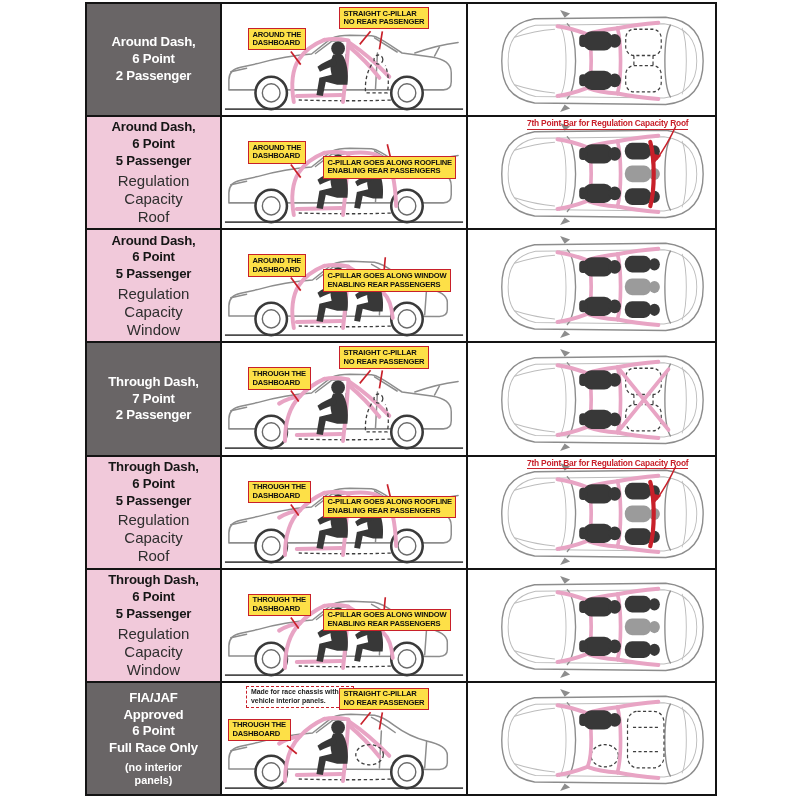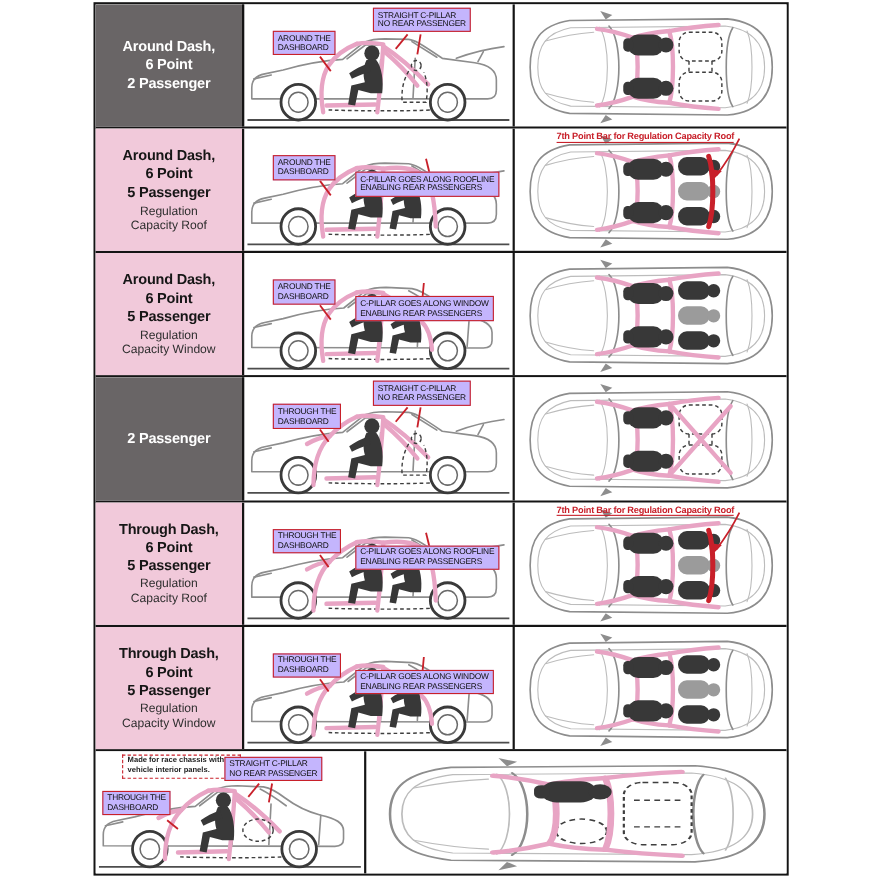--- a/index.html
+++ b/index.html
@@ -6,44 +6,44 @@
   body{width:800px;height:800px;background:#ffffff;font-family:"Liberation Sans",sans-serif;position:relative;overflow:hidden;}
   .table{position:absolute;left:85px;top:2px;width:632px;height:794px;border:2.5px solid #141414;display:flex;flex-direction:column;box-sizing:border-box;background:#fff;}
   .row{flex:1;display:flex;min-height:0;border-bottom:2px solid #141414;background:#fff;}
   .row:last-child{border-bottom:none;}
   .cell{box-sizing:border-box;position:relative;overflow:hidden;}
   .lbl{width:135px;border-right:2px solid #141414;display:flex;flex-direction:column;justify-content:center;align-items:center;text-align:center;padding:20px;}
   .lbl.dark{background:#696566;color:#ffffff;}
   .lbl.pink{background:#f1c9da;color:#161616;}
   .l1{font-weight:bold;font-size:13.2px;line-height:1.28;letter-spacing:-0.2px;}
   .l1:empty{display:none;}
-  .lsub{font-size:11px;line-height:1.2;margin-top:2px;}
+  .lsub{font-size:15px;line-height:1.2;margin-top:2px;}
   .lsub:empty{display:none;}
   .pink .lsub{color:#2e2e2e;}
   .dark .lsub{font-weight:bold;font-size:10.8px;margin-top:4px;}
   .side{width:246px;border-right:2px solid #141414;}
-  .top{flex:1;}
+  .top{flex:1;margin-left:21px;}
   svg.art{position:absolute;left:0;top:0;width:100%;height:100%;display:block;}
   
   .body{fill:none;stroke:#8d8d8d;stroke-width:1.5;stroke-linecap:round;stroke-linejoin:round;}
   .thin{stroke:#bcbcbc;stroke-width:1;fill:none;}
   .gnd{stroke:#4c4c4c;stroke-width:1.6;fill:none;}
   .tyre{fill:#ffffff;stroke:#3a3a3a;stroke-width:2.6;}
   .rim{fill:none;stroke:#6a6a6a;stroke-width:1.4;}
   .dash{fill:none;stroke:#3f3f3f;stroke-width:1.3;stroke-dasharray:3.4,2.6;}
   .cage{fill:none;stroke:#e8a4c4;stroke-width:4;stroke-linecap:round;stroke-linejoin:round;}
   .fig{fill:#383838;stroke:none;}
   .figmid{fill:#9b9b9b;stroke:none;}
   .mir{fill:#8d8d8d;stroke:none;}
   .lead{stroke:#c8202a;stroke-width:1.7;fill:none;}
   .redbar{stroke:#c8202a;stroke-width:4.6;fill:none;stroke-linecap:round;}
   .redthin{stroke:#c8202a;stroke-width:1.6;fill:none;}
   .redfill{fill:#c8202a;stroke:none;}
   
-  .co{position:absolute;background:#c4b5fd;border:1.7px solid #c8202a;color:#101010;font-size:7.6px;font-weight:normal;line-height:1.15;padding:1.5px 3.5px;white-space:nowrap;letter-spacing:-0.2px;z-index:3;}
+  .co{position:absolute;background:#fde047;border:1.7px solid #c8202a;color:#101010;font-size:7.6px;font-weight:bold;line-height:1.15;padding:1.5px 3.5px;white-space:nowrap;letter-spacing:-0.2px;z-index:3;}
   .co span{display:block;}
   .co-left{left:26px;top:24px;}
   .co-left.low{top:36px;left:6px;}
   .co-right{top:3px;left:117px;}
   .co-right.wide{left:101px;margin-top:36px;}
   .race-note{position:absolute;left:24px;top:3px;border:1.4px dashed #c8202a;background:#ffffff;font-size:6.9px;font-weight:bold;line-height:1.25;padding:1.5px 4px;color:#222222;white-space:nowrap;z-index:3;}
   .race-note span{display:block;}
   .red-note{position:absolute;left:38px;top:1px;color:#c8202a;font-size:8.4px;font-weight:bold;white-space:nowrap;border-bottom:1.3px solid #c8202a;padding-bottom:0.5px;z-index:3;letter-spacing:-0.2px;}
 </style>
 </head>
@@ -291,20 +291,21 @@
         <use href="#top-body"></use>
         <use href="#top-cage"></use>
         <use href="#top-front-figs"></use>
         <use href="#top-rear-figs"></use>
       </svg>
     </div>
   </div>
 
   <div class="row">
     <div class="cell lbl dark">
+      <div class="l1">Through Dash, 7 Point</div>
       <div class="l1">2 Passenger</div>
 
     </div>
     <div class="cell side">
       <svg class="art" viewBox="0 0 248 110" preserveAspectRatio="none">
         <use href="#sedan-side"></use>
         <use href="#cage-front-through"></use>
         <use href="#cage-main"></use>
         <use href="#cage-rear-straight"></use>
         <use href="#driver-fig"></use>
@@ -403,20 +404,26 @@
       <svg class="art" viewBox="0 0 248 110" preserveAspectRatio="none">
         <use href="#top-body"></use>
         <use href="#top-cage"></use>
         <use href="#top-front-figs"></use>
         <use href="#top-rear-figs"></use>
       </svg>
     </div>
   </div>
 
   <div class="row">
+    <div class="cell lbl dark">
+      <div class="l1">FIA/JAF Approved</div>
+      <div class="l1">6 Point</div>
+      <div class="l1">Full Race Only</div>
+      <div class="lsub">(no interior panels)</div>
+    </div>
     <div class="cell side">
       <svg class="art" viewBox="0 0 248 110" preserveAspectRatio="none">
         <use href="#hatch-side"></use>
         <use href="#cage-front-through"></use>
         <use href="#cage-main"></use>
         <use href="#cage-rear-straight"></use>
         <use href="#driver-fig"></use>
         <ellipse class="dash" cx="150" cy="71" rx="14" ry="10"></ellipse>
         <path class="lead" d="M66,62 L76,70"></path>
           <path class="lead" d="M151,29 L141,41"></path>

